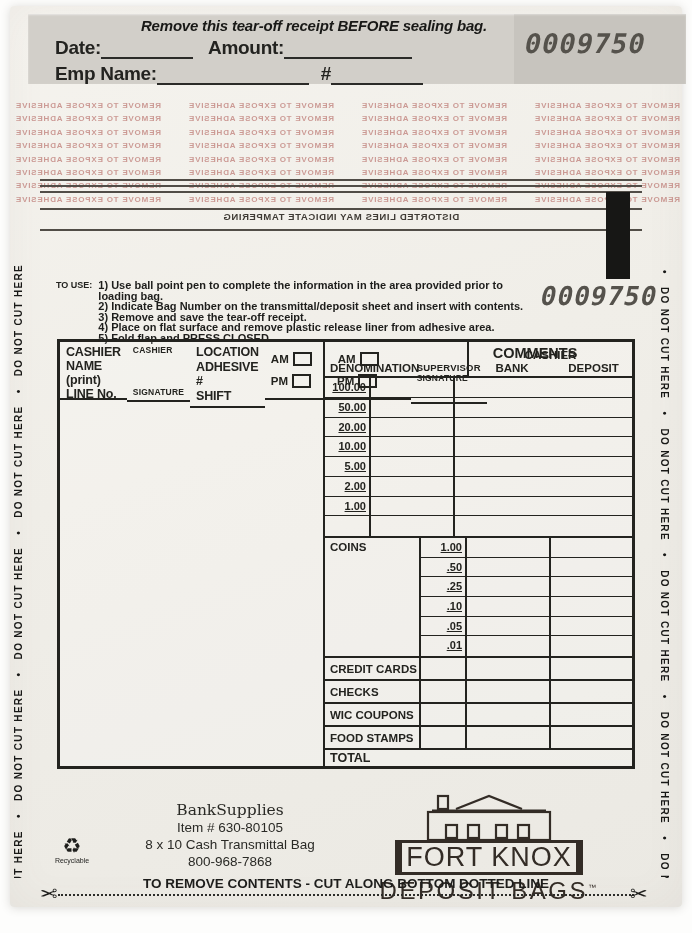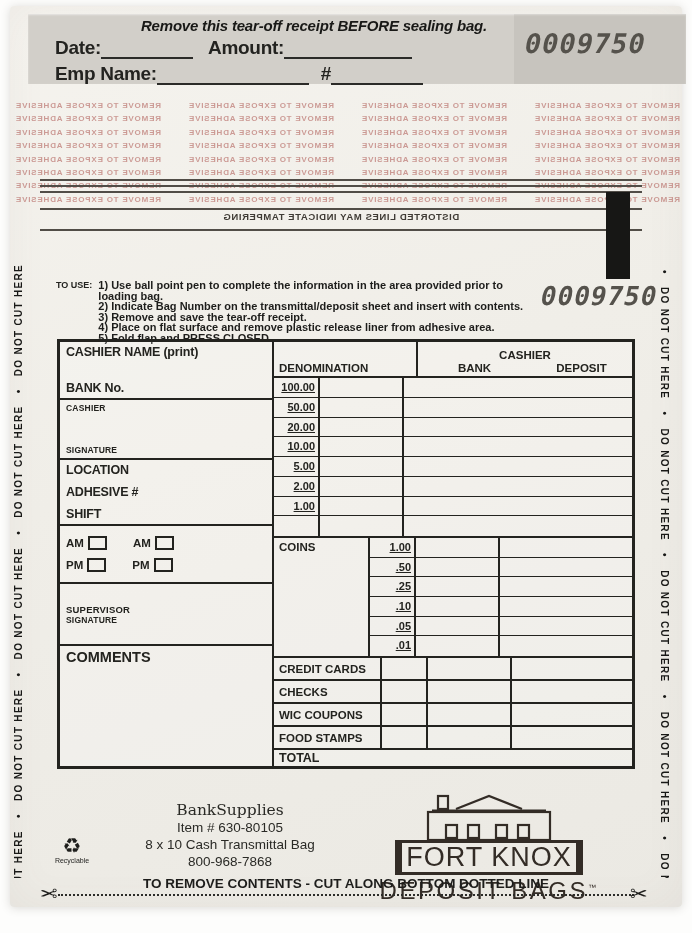--- a/index.html
+++ b/index.html
@@ -44,21 +44,21 @@
   .black-bar{left:606px;top:192px;width:24px;height:87px;background:#171715;z-index:6;}
 
   
   .touse{left:56px;top:280px;width:480px;display:flex;}
   .touse-heading{font-size:9px;font-weight:700;margin-right:6px;white-space:nowrap;}
   .steps div{font-size:11px;font-weight:700;line-height:10.6px;color:#1d1d1b;}
 
   
   .form{left:57px;top:339px;width:578px;height:430px;border:3px solid var(--ink);
         box-sizing:border-box;display:flex;background:rgba(255,255,255,.20);}
-  .lp{width:214px;border-right:2.5px solid var(--ink);box-sizing:border-box;display:flex;flex-direction:column;}
+  .lp{width:265px;border-right:2.5px solid var(--ink);box-sizing:border-box;display:flex;flex-direction:row;}
   .lp-sec{box-sizing:border-box;padding:3px 6px;}
   .b2{border-bottom:2.5px solid var(--ink);}
   .lbl-lg{font-size:12.5px;font-weight:700;letter-spacing:-.2px;}
   .lbl-sm{font-size:8.5px;font-weight:700;letter-spacing:.2px;}
   .sec-a1{height:58px;display:flex;flex-direction:column;justify-content:space-between;border-bottom:2px solid var(--ink);}
   .sec-a2{height:60px;display:flex;flex-direction:column;justify-content:space-between;}
   .sec-b{height:66px;display:flex;flex-direction:column;justify-content:space-between;}
   .sec-c{height:58px;display:flex;flex-direction:column;justify-content:space-evenly;}
   .sec-d{height:62px;display:flex;flex-direction:column;justify-content:center;}
   .sec-e{flex:1;}
@@ -85,21 +85,21 @@
   .den-row.last>div{border-bottom:none;}
   .den-val{width:46px;border-right:2px solid var(--ink);font-size:11px;font-weight:700;
            text-align:right;padding:3px 3px 0 0;}
   .den-bank{width:84px;border-right:2px solid var(--ink);}
   .den-dep{flex:1;}
   .sec-currency{height:160px;border-bottom:2.5px solid var(--ink);}
   .sec-coins{height:120px;border-bottom:2.5px solid var(--ink);}
 
   .extra-row{display:flex;height:23px;box-sizing:border-box;border-bottom:2.5px solid var(--ink);}
   .extra-row>div{box-sizing:border-box;}
-  .extra-label{width:108px;border-right:2px solid var(--ink);display:flex;align-items:center;
+  .extra-label{width:96px;border-right:2px solid var(--ink);display:flex;align-items:center;
                padding-left:5px;font-size:11.5px;font-weight:700;}
   .extra-val{width:46px;border-right:2px solid var(--ink);}
   .extra-bank{width:84px;border-right:2px solid var(--ink);}
   .extra-dep{flex:1;}
   .total-row{flex:1;display:flex;align-items:center;padding-left:5px;font-size:12.5px;font-weight:700;}
 
   
   .maker{left:95px;top:801px;width:270px;text-align:center;color:#2a2a26;}
   .maker .brand{font-family:"DejaVu Serif","Liberation Serif",serif;font-size:15.5px;line-height:18px;}
   .maker div{font-size:13.5px;line-height:17px;}
@@ -183,21 +183,21 @@
         <div>5) Fold flap and PRESS CLOSED.</div>
       </div>
   </div>
   <div class="abs serial serial2">0009750</div>
 
   <div class="abs form">
 
     <div class="lp">
       <div class="lp-sec sec-a1">
         <div class="lbl-lg">CASHIER NAME (print)</div>
-        <div class="lbl-lg">BANK No.</div>
+        <div class="lbl-lg">LINE No.</div>
       </div>
       <div class="lp-sec sec-a2 b2">
         <div class="lbl-sm">CASHIER</div>
         <div class="lbl-sm">SIGNATURE</div>
       </div>
       <div class="lp-sec sec-b b2">
         <div class="lbl-lg">LOCATION</div>
         <div class="lbl-lg">ADHESIVE #</div>
         <div class="lbl-lg">SHIFT</div>
       </div>

